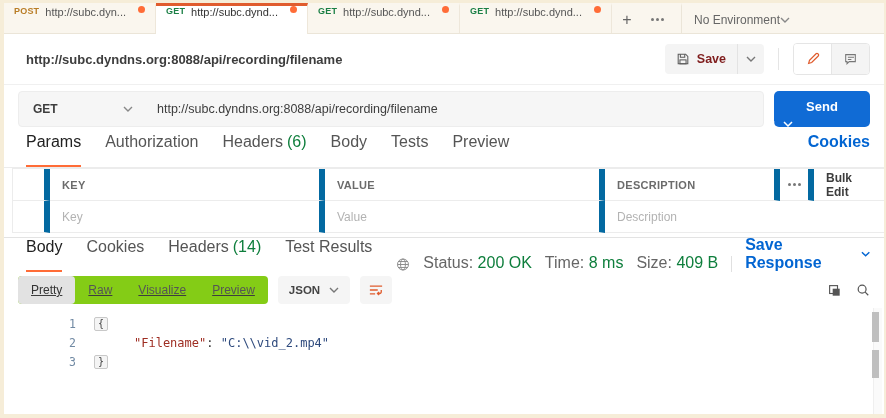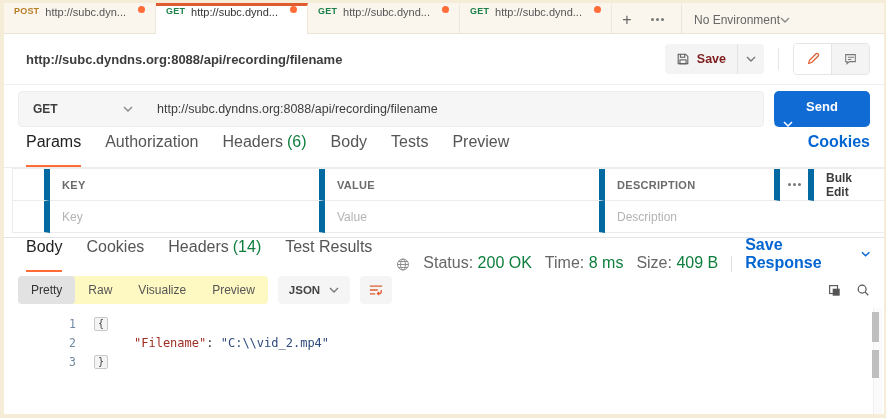--- a/index.html
+++ b/index.html
@@ -84,21 +84,21 @@
   
   .resp-header{display:flex;align-items:stretch;height:34px;padding:0 14px 0 22px;flex-shrink:0;}
   .resp-meta{margin-left:auto;display:flex;align-items:flex-end;gap:13px;font-size:16px;color:#666;}
   .meta-item{white-space:nowrap;}
   .meta-item .val{color:#0e7e3c;}
   .meta-div{width:1px;height:16px;background:#e0e0e0;}
   .save-resp{color:#0265d2;font-weight:600;display:flex;gap:6px;align-items:center;cursor:pointer;}
 
   
   .resp-toolbar{display:flex;align-items:center;height:36px;padding:0 14px;gap:10px;flex-shrink:0;}
-  .seg{display:flex;background:#fef9c3;border-radius:4px;height:28px;align-items:stretch;}
+  .seg{display:flex;background:#84cc16;border-radius:4px;height:28px;align-items:stretch;text-decoration:underline;}
   .sg{display:flex;align-items:center;padding:0 13px;font-size:12px;color:#555;cursor:pointer;}
   .sg.active{background:#e2e2e2;color:#333;border-radius:4px;}
   .json-btn{display:flex;align-items:center;gap:9px;background:#f5f5f5;border-radius:4px;height:28px;
             padding:0 11px;font-size:11.5px;font-weight:700;color:#444;cursor:pointer;}
   .wrap-btn{width:32px;height:28px;background:#f5f5f5;border-radius:4px;display:flex;
             align-items:center;justify-content:center;cursor:pointer;}
   .tool-icons{margin-left:auto;display:flex;gap:15px;align-items:center;}
   .tool-icons > span{cursor:pointer;display:flex;}
 
   

